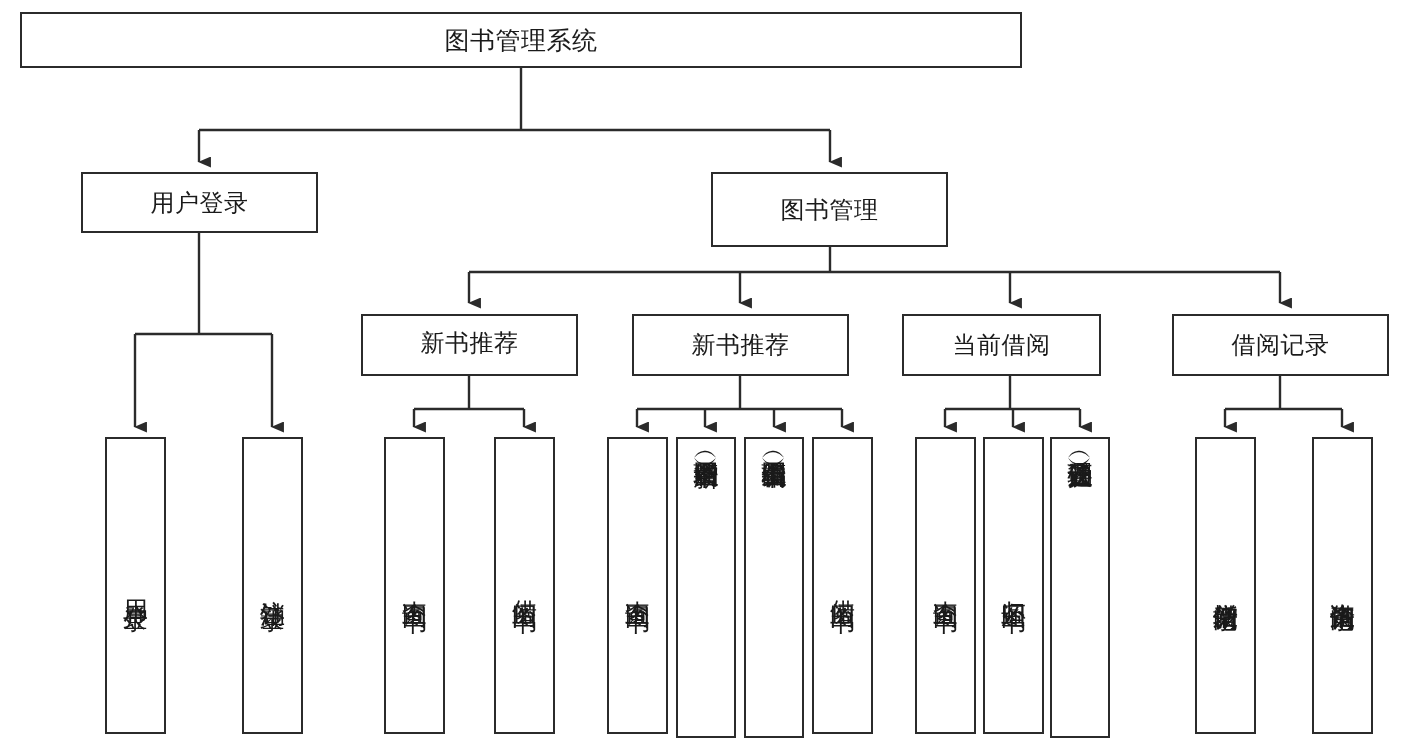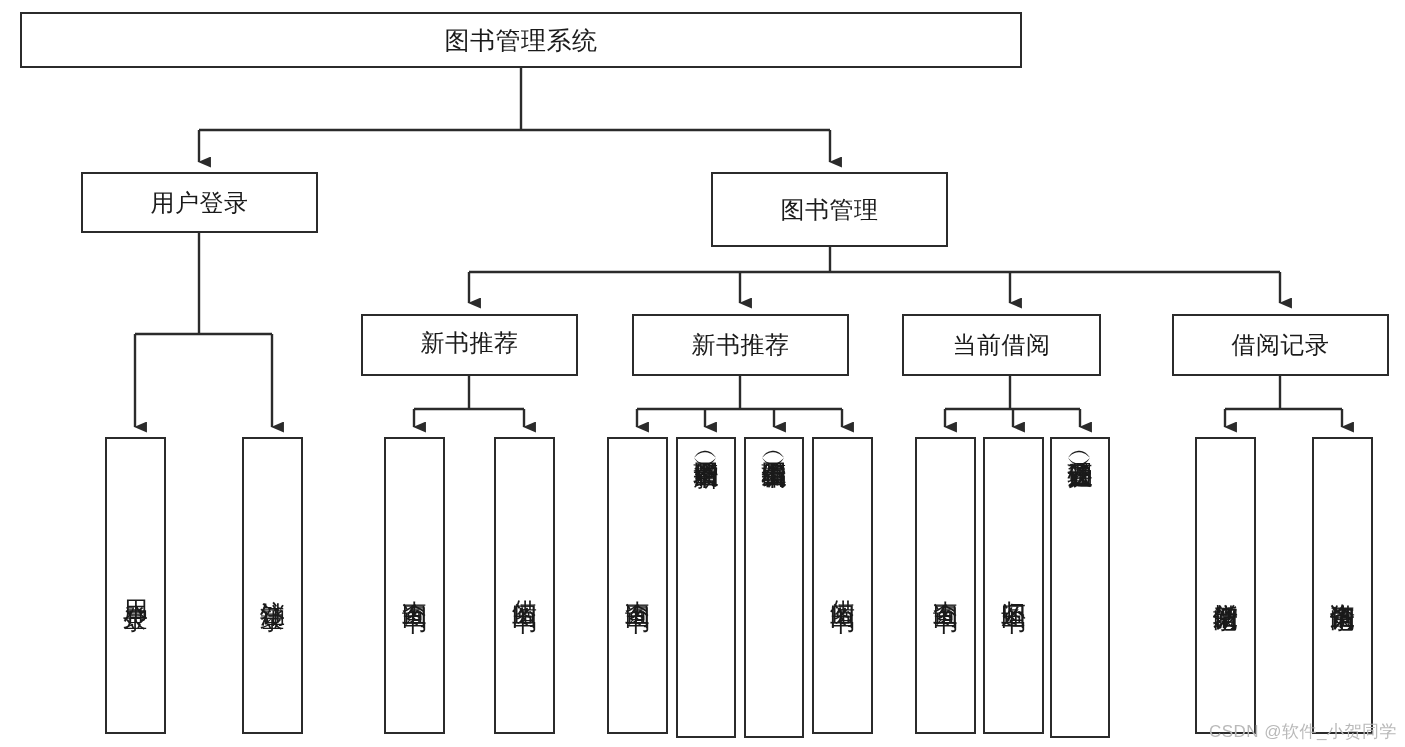--- a/index.html
+++ b/index.html
@@ -204,15 +204,14 @@
     <span class="node-label">确认归还（管理员）</span>
   </div>
 
   <div class="node vert mid center-text" style="left:1195px; top:437px; width:61px; height:297px;">
     <span class="node-label">新增借阅记录</span>
   </div>
   <div class="node vert mid center-text" style="left:1312px; top:437px; width:61px; height:297px;">
     <span class="node-label">查询借阅记录</span>
   </div>
 
-  <div id="watermark">CSDN @软件_小贺同学</div>
 
 </div>
 
 </body></html>

